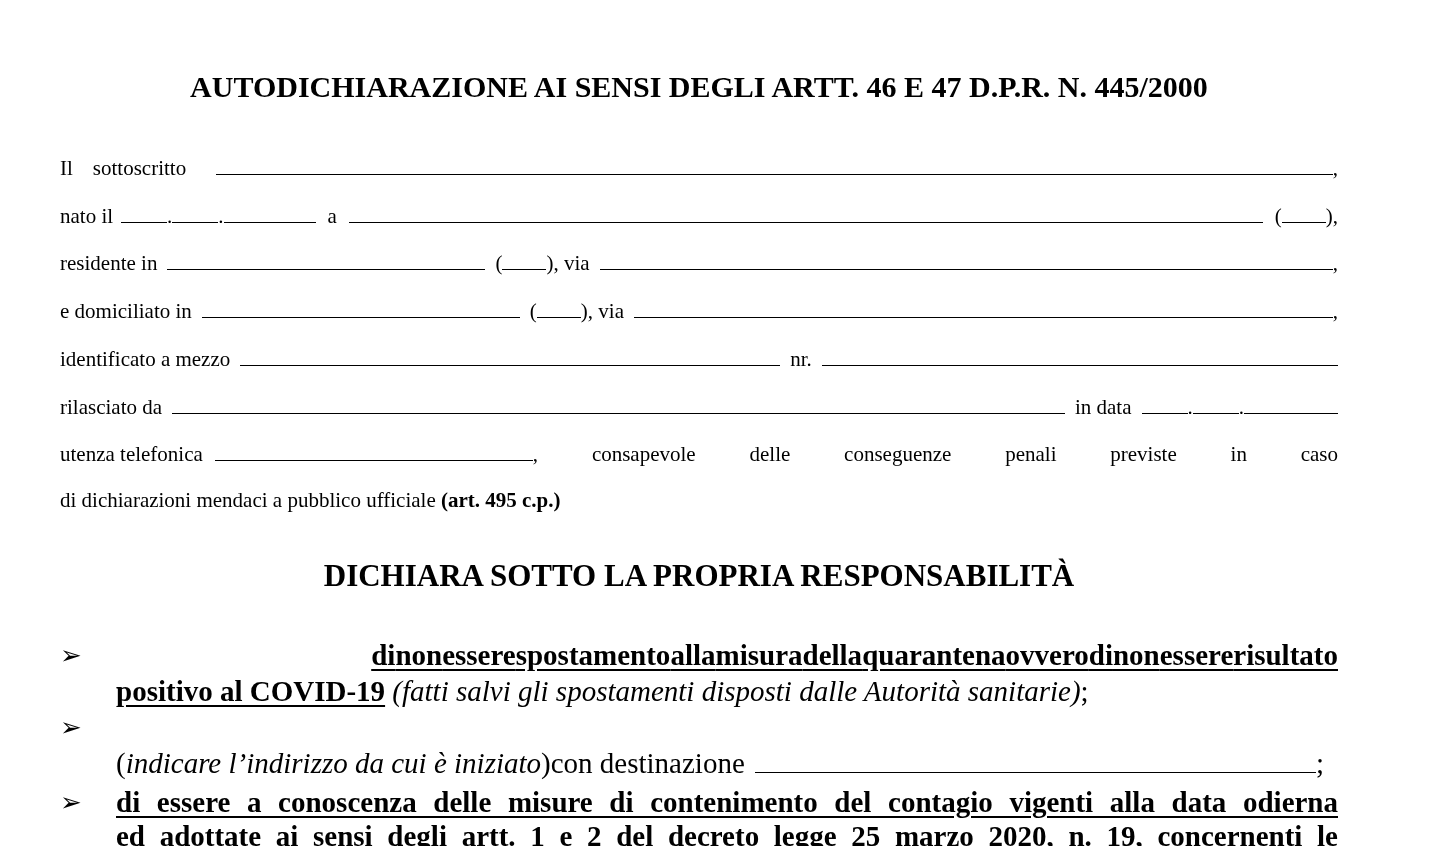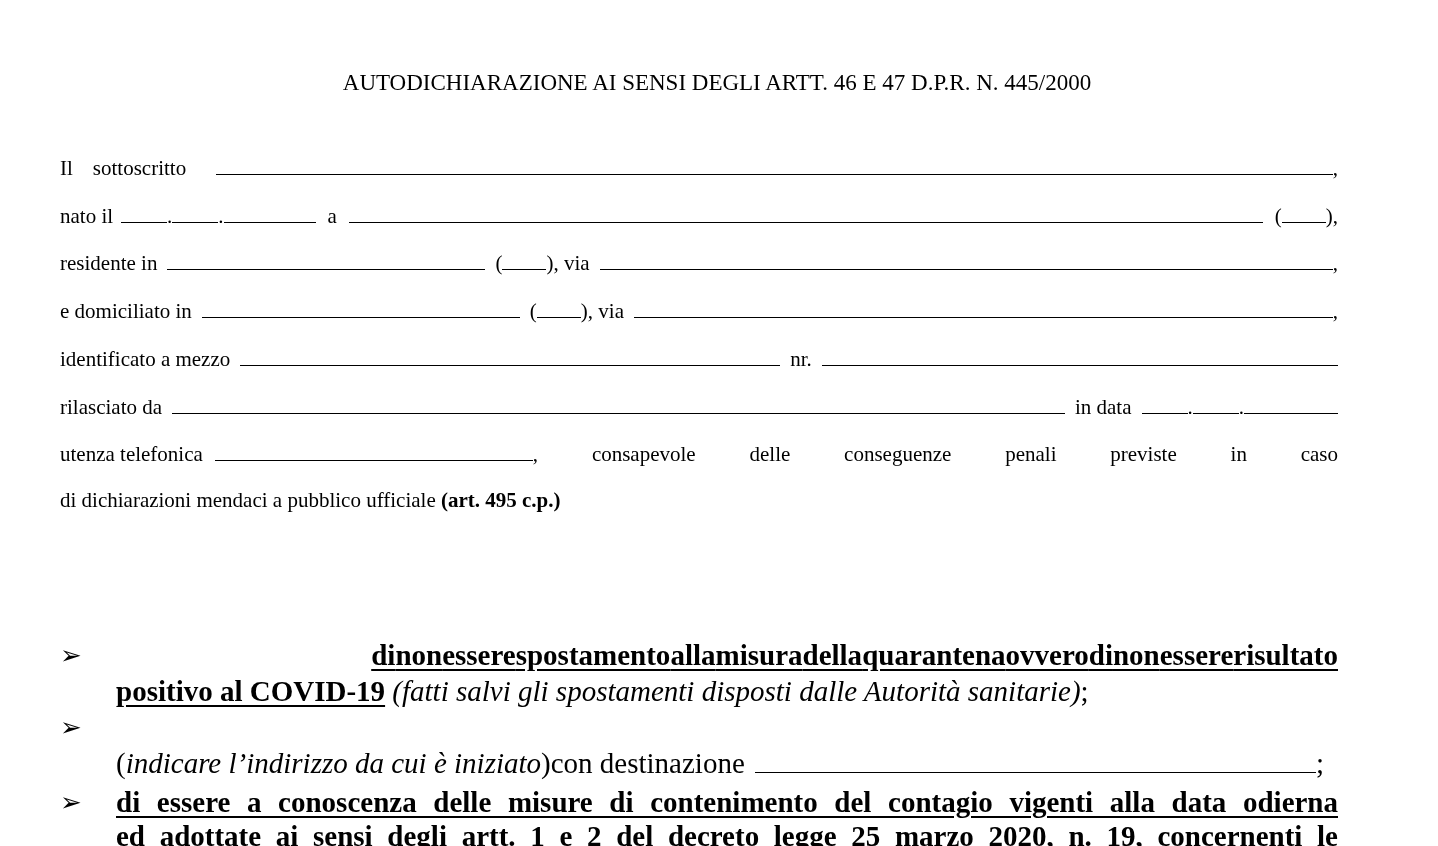--- a/index.html
+++ b/index.html
@@ -1,20 +1,20 @@
 <!DOCTYPE html>
 <html><head>
 <meta charset="utf-8">
 <style>
   html, body { margin:0; padding:0; background:#ffffff; }
   body { width:1438px; height:846px; overflow:hidden; position:relative;
          font-family:"Liberation Serif","DejaVu Serif",serif; color:#000; }
   .page { position:absolute; left:0; top:0; width:1438px; height:846px; }
   .title { position:absolute; left:0; width:1398px; text-align:center; top:70px;
-           font-weight:normal; font-size:23px; letter-spacing:0px;margin-left:18px; }
+           font-weight:bold; font-size:30px; letter-spacing:0px; }
   .line { position:absolute; left:60px; width:1278px; font-size:21px; white-space:nowrap; height:36px; line-height:36px; }
   .blank { display:inline-block; border-bottom:1.5px solid #000; height:26px; vertical-align:baseline; }
   .row { display:flex; align-items:baseline; }
   .grow { flex:1; }
   .sp { display:inline-block; }
   .h2 { position:absolute; left:0; width:1398px; text-align:center; top:558px;
         font-weight:bold; font-size:31px; }
   .bullet { position:absolute; left:60px; font-size:26px; }
   .bl { position:absolute; left:116px; width:1222px; font-size:29px; white-space:nowrap; line-height:36px; height:36px; }
   .b { font-weight:bold; }
@@ -112,20 +112,21 @@
     <span>utenza telefonica</span>
     <span class="sp" style="width:12px"></span>
     <span class="blank" style="width:318px"></span>
     <span class="grow" style="text-align:justify; text-align-last:justify;">, consapevole delle conseguenze penali previste in caso</span>
   </div>
 
   <div class="line" style="top:482px;">
     <span>di dichiarazioni mendaci a pubblico ufficiale </span><span class="b">(art. 495 c.p.)</span>
   </div>
 
+  <div class="h2">DICHIARA SOTTO LA PROPRIA RESPONSABILITÀ</div>
 
   <div class="bullet" style="top:640px;">➢</div>
   <div class="bl b u just" style="top:637px;">
     <span>di</span>
     <span>non</span>
     <span>essere</span>
     <span>spostamento</span>
     <span>alla</span>
     <span>misura</span>
     <span>della</span>

